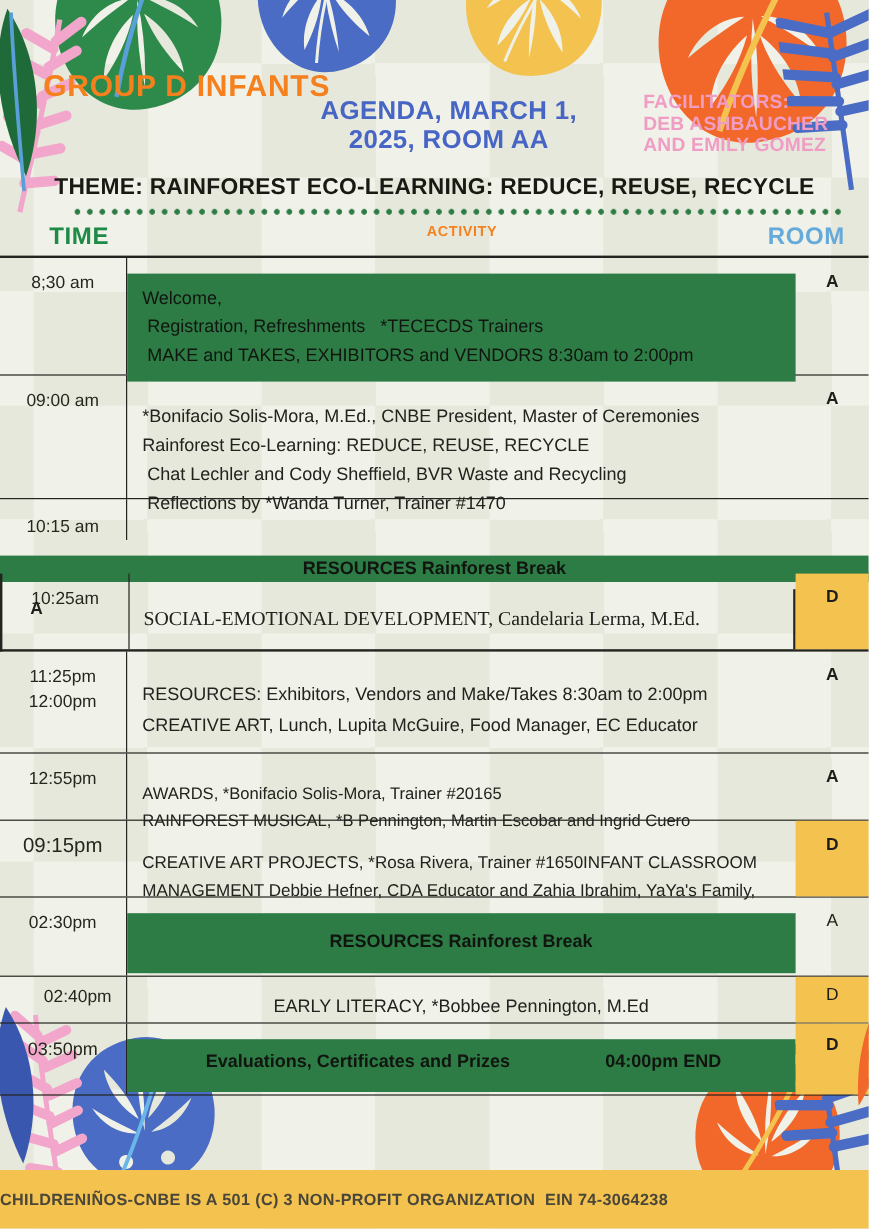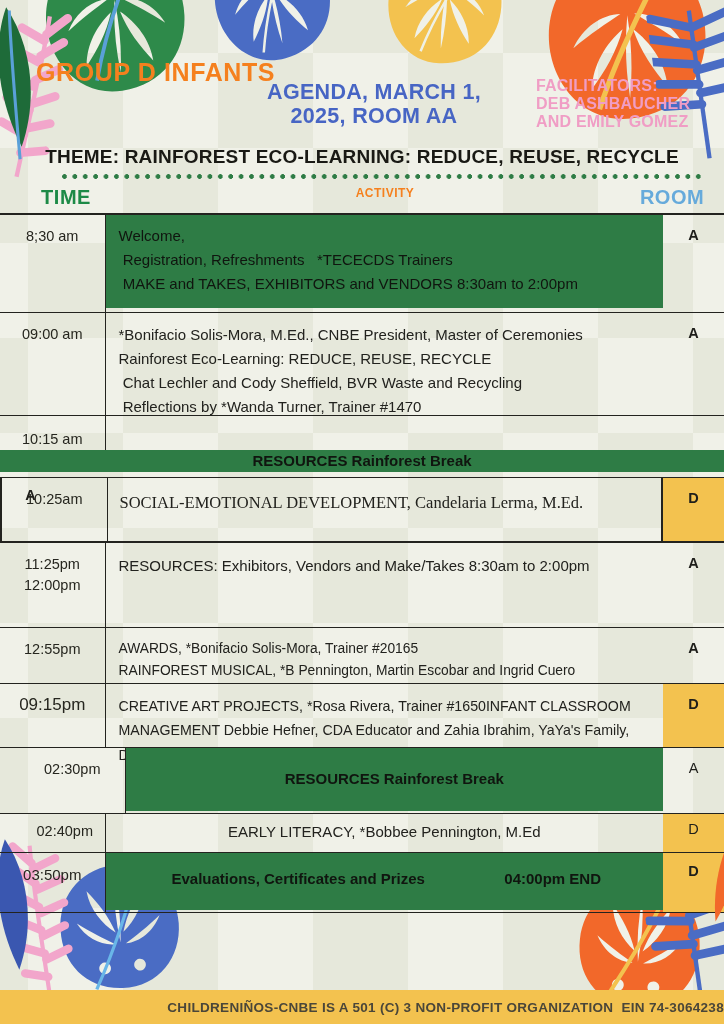--- a/index.html
+++ b/index.html
@@ -40,21 +40,21 @@
   .col-room { position:absolute; left:630px; width:84px; text-align:center;
     color:#66aadb; font-size:20px; letter-spacing:0.5px; }
 
   
   .schedule { position:absolute; left:0; right:0; top:213px; z-index:2; border-top:2px solid #23231f; }
   .row { display:flex; border-bottom:1.5px solid #23231f; position:relative; }
   .cell-time { width:105.5px; flex:none; border-right:1.5px solid #23231f;
     display:flex; flex-direction:column; align-items:center; padding-top:11px;
     font-size:14.5px; color:#26261f; }
   .t-line { line-height:1.45; white-space:pre-wrap; }
-  .cell-activity { flex:1; min-width:0; display:flex; flex-direction:column; }
+  .cell-activity { flex:1; min-width:0; display:flex; flex-direction:column;margin-top:13px; }
   .cell-room { width:61px; flex:none; display:flex; justify-content:center;
     padding-top:12px; font-size:14.5px; font-weight:bold; color:#1e1e1a; }
   .room-yellow { background:#f3c24f; }
 
   .green-block { background:#2e7c45; flex:1; display:flex; color:#10150f; }
   .plain-block { display:flex; flex-direction:column; padding:10px 13px; }
   .a-line { font-size:15px; line-height:1.5; white-space:pre-wrap; }
 
   .r0 { height:97.5px; }
   .r0 .green-block { flex-direction:column; padding:9px 13px; margin:0 0 4px 0; }
@@ -75,38 +75,38 @@
   .r4 { height:85px; }
   .r4 .a-line { line-height:1.78; }
 
   .r5 { height:56px; }
   .r5 .a-line { font-size:13.8px; line-height:1.6; }
 
   .r6 { height:64px; }
   .r6 .cell-time { font-size:17px; padding-top:9px; }
   .r6 .a-line { font-size:14.2px; line-height:1.75; }
 
-  .r7 { height:66px;padding-left:20px; }
+  .r7 { height:66px; }
   .r7 .green-block { align-items:center; justify-content:center; font-weight:bold; margin:0 0 2px 0; }
   .r7 .cell-room { font-weight:normal; }
 
   .r8 { height:39px; }
   .r8 .cell-time { padding-top:7px;padding-left:25px; }
   .r8 .plain-block { flex:1; align-items:center; justify-content:center; padding:0; }
   .r8 .cell-room { font-weight:normal; padding-top:7px; }
 
   .r9 { height:60px; }
   .r9 .cell-time { font-size:15px; }
   .r9 .green-block { align-items:center; justify-content:space-between;
     padding:0 62px 4px 66px; font-weight:bold; margin:0 0 2px 0; }
   .r9 .cell-room { padding-top:10px; }
 
   
-  .footer-bar { position:absolute; left:0; right:0; bottom:0; height:34px; z-index:6;
-    background:#f3c24f; display:flex; align-items:center; justify-content:flex-end; }
+  .footer-bar { position:absolute; left:0; right:0; bottom:0; height:49px; z-index:6;
+    background:#f3c24f; display:flex; align-items:center; justify-content:flex-start; }
   .footer-text { font-size:13.5px; font-weight:bold; color:#4a4639;
     letter-spacing:0.3px; white-space:pre-wrap; }
 </style>
 </head>
 <body>
 
 <div class="page">
 
   <svg class="leaf" style="left:40px;top:-58px;width:152px;height:152px;transform:rotate(175deg)" viewBox="0 0 100 100">
     <path fill-rule="evenodd" fill="#2e8a4a" d="M50 2C22 4 6 24 5 48 4 74 20 95 48 97 76 99 95 78 96 52 97 25 78 0 50 2ZM50 14C52 30 52 46 50 62 48 46 48 30 50 14ZM28 20C36 30 43 41 47 54 37 46 29 34 28 20ZM72 20C64 30 57 41 53 54 63 46 71 34 72 20ZM18 44C28 52 38 58 46 63 35 63 24 56 18 44ZM82 44C72 52 62 58 54 63 65 63 76 56 82 44ZM36 76A4.5 4.5 0 1 0 36.1 76ZM63 76A4.5 4.5 0 1 0 63.1 76Z"></path>
@@ -243,20 +243,21 @@
     </div>
 
     <div class="row r4">
       <div class="cell-time">
         <div class="t-line">11:25pm</div>
         <div class="t-line">12:00pm</div>
       </div>
       <div class="cell-activity">
         <div class="plain-block">
           <div class="a-line">RESOURCES: Exhibitors, Vendors and Make/Takes 8:30am to 2:00pm</div>
+          <div class="a-line">CREATIVE ART, Lunch, Lupita McGuire, Food Manager, EC Educator</div>
         </div>
       </div>
       <div class="cell-room">
           <span>A</span>
         </div>
     </div>
 
     <div class="row r5">
       <div class="cell-time">
         <div class="t-line">12:55pm</div>

